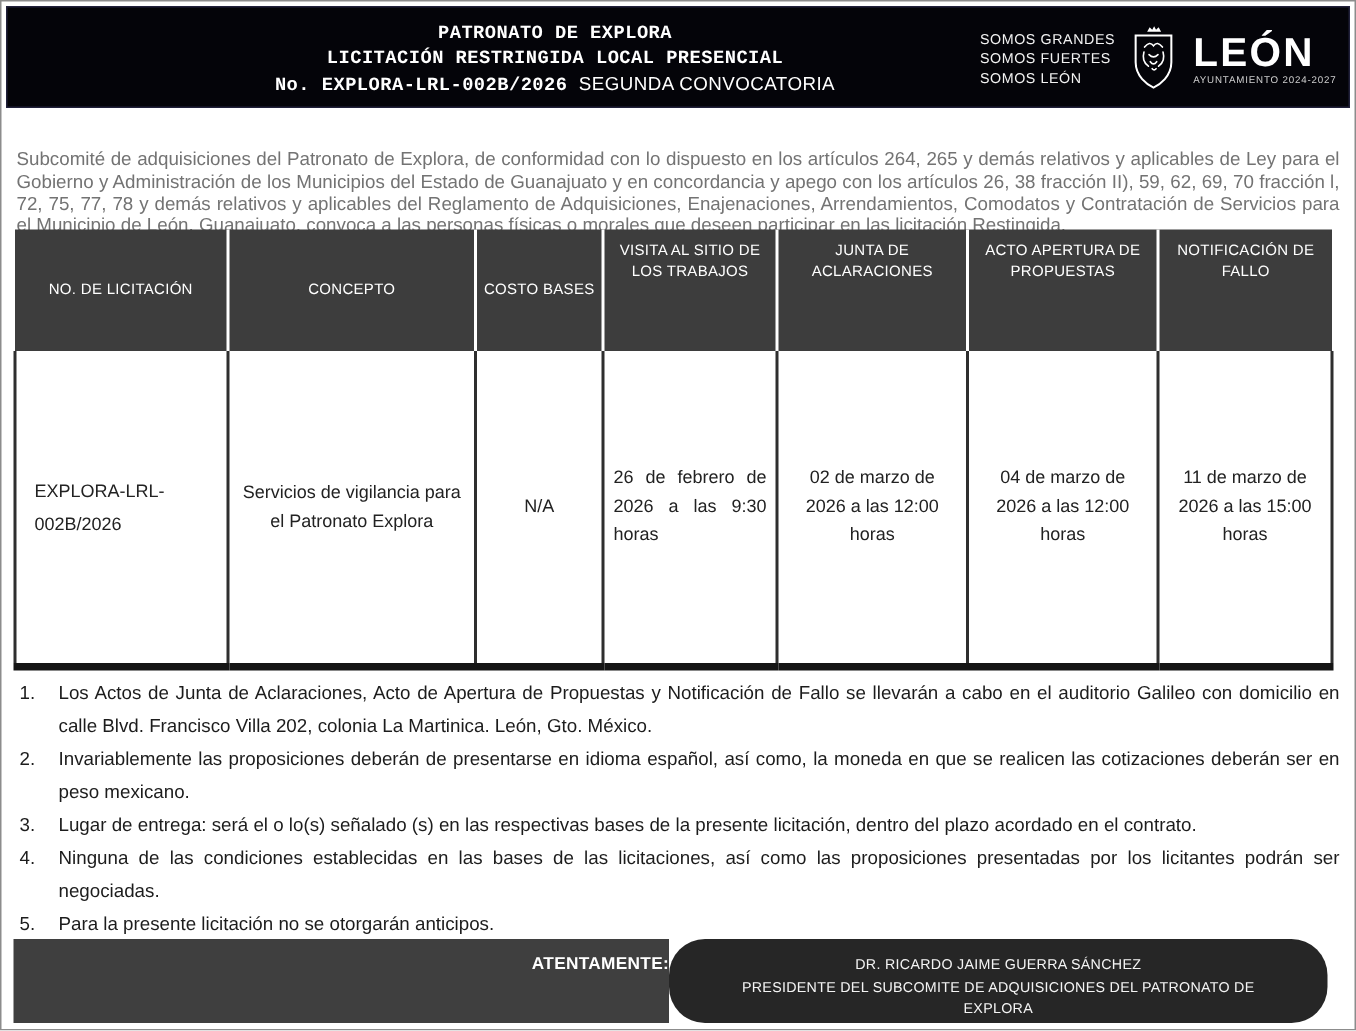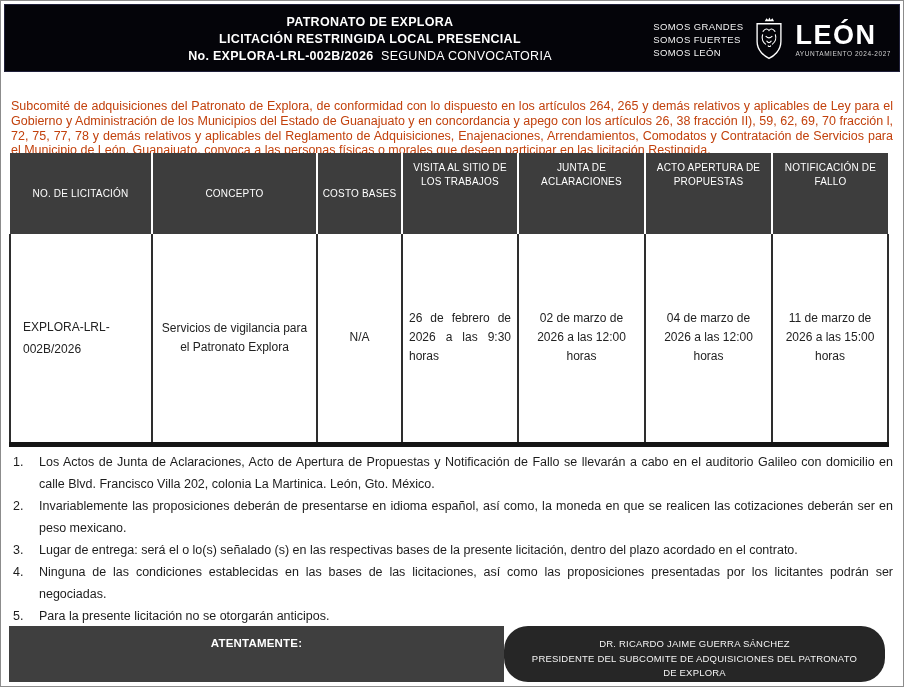--- a/index.html
+++ b/index.html
@@ -5,31 +5,31 @@
   html,body{margin:0;padding:0;background:#fff;}
   .page{position:relative;width:904px;height:687px;box-sizing:border-box;
         background:#fff;border:1px solid #8c8c8c;overflow:hidden;
         font-family:"Liberation Sans","DejaVu Sans",sans-serif;color:#1f1f1f;}
 
   
   .banner{position:absolute;left:3px;top:3px;right:3px;height:68px;
           background:#040409;border:1px solid #20203a;box-sizing:border-box;color:#fff;}
   .banner-titles{position:absolute;left:80px;top:9px;width:570px;text-align:center;
                  font-size:12.5px;line-height:17px;letter-spacing:.3px;}
-  .banner-titles .b{font-weight:bold;}
+  .banner-titles .b{font-weight:bold;font-family:Liberation Mono, monospace;}
   .banner-right{position:absolute;right:8px;top:11px;display:flex;align-items:center;gap:9px;}
   .somos{font-size:9.5px;line-height:13px;letter-spacing:.4px;color:#f2f2f2;text-align:left;}
   .shield{width:34px;height:46px;display:block;}
   .leon-wordmark{text-align:left;}
   .leon-big{font-size:27px;font-weight:bold;line-height:28px;letter-spacing:1.5px;}
   .leon-sub{font-size:6.5px;letter-spacing:.55px;color:#cfcfcf;margin-top:1px;}
 
   
   .intro{position:absolute;left:10px;right:10px;top:81px;
-         font-size:12.5px;line-height:14.8px;text-align:justify;color:#c2410c;margin-top:17px;}
+         font-size:12.5px;line-height:14.8px;text-align:justify;color:#737373;margin-top:17px;}
 
   
   .tender-table{position:absolute;left:8px;top:152px;width:878px;border-collapse:collapse;table-layout:fixed;}
   .tender-table th{background:#3d3d3d;color:#fff;font-weight:normal;font-size:10px;
                    letter-spacing:.2px;text-align:center;height:81px;box-sizing:border-box;
                    padding:0 3px;border:none;border-left:2px solid #fff;line-height:14px;}
   .tender-table th:first-child{border-left:none;}
   .tender-table th.v-mid{vertical-align:middle;}
   .tender-table th.v-top{vertical-align:top;padding-top:8px;}
   .tender-table td{background:#fff;height:210px;box-sizing:border-box;vertical-align:middle;
@@ -39,21 +39,21 @@
   .tender-table td.c-visita{text-align:justify;}
 
   
   .notes{position:absolute;left:12px;right:10px;top:450px;font-size:12.5px;line-height:22px;color:#1c1c1c;}
   .note{display:flex;}
   .note-num{flex:0 0 26px;}
   .note-text{flex:1;text-align:justify;}
 
   
   .footer{position:absolute;left:8px;bottom:4px;width:876px;height:56px;display:flex;}
-  .footer-left{width:495px;background:#3f3f3f;color:#fff;text-align:center;
+  .footer-left{width:437px;background:#3f3f3f;color:#fff;text-align:right;
                box-sizing:border-box;padding-top:9px;}
   .footer-left .att{font-size:11.5px;font-weight:bold;letter-spacing:.2px;line-height:17px;}
   .footer-left .sub{font-size:12.5px;line-height:18px;}
   .footer-right{flex:1;background:#262626;color:#f4f4f4;text-align:center;
                 box-sizing:border-box;padding:11px 26px 0;font-size:9.5px;line-height:14.5px;
                 letter-spacing:.2px;border-radius:24px;}
 </style>
 </head>
 <body>
 

